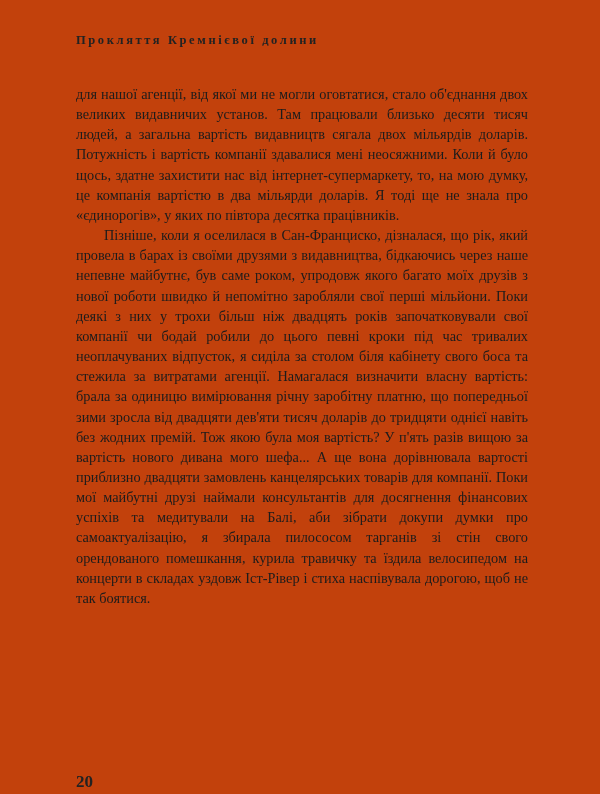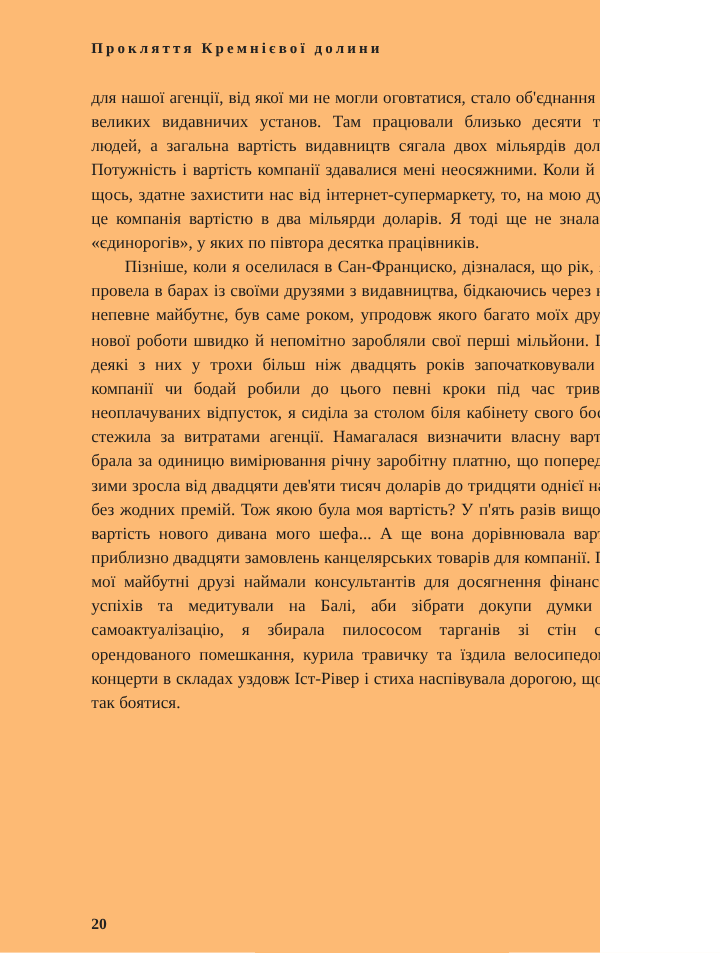--- a/index.html
+++ b/index.html
@@ -2,60 +2,60 @@
 <html lang="uk"><head>
 <meta charset="utf-8">
 <style>
   html, body {
     margin: 0;
     padding: 0;
     background: #ffffff;
   }
   .page {
     position: relative;
-    width: 500px;
+    width: 600px;
     height: 794px;
-    background: #fdba74;
+    background: #c2410c;
     color: #1c1c1c;
     font-family: "Liberation Serif", "DejaVu Serif", serif;
     overflow: hidden;
     box-sizing: border-box;
   }
   .running-header {
     position: absolute;
     top: 33px;
     left: 76px;
     font-size: 12.5px;
     font-weight: 700;
     letter-spacing: 2.6px;
     color: #222222;
     white-space: nowrap;
   }
   .text-block {
     position: absolute;
-    top: 72px;
+    top: 84px;
     left: 76px;
     width: 452px;
     font-size: 14.3px;
     line-height: 20.15px;
     text-align: justify;
     color: #1c1c1c;
   }
   .text-block p {
     margin: 0;
     padding: 0;
   }
   .text-block p.indent {
     text-indent: 28px;
   }
   .page-number {
     position: absolute;
     left: 76px;
-    bottom: 16px;
-    font-size: 13px;
+    bottom: 2px;
+    font-size: 17px;
     font-weight: 700;
     color: #222222;
   }
 </style>
 </head>
 <body>
 
 <div class="page">
 
   <div class="running-header">Прокляття Кремнієвої долини</div>

